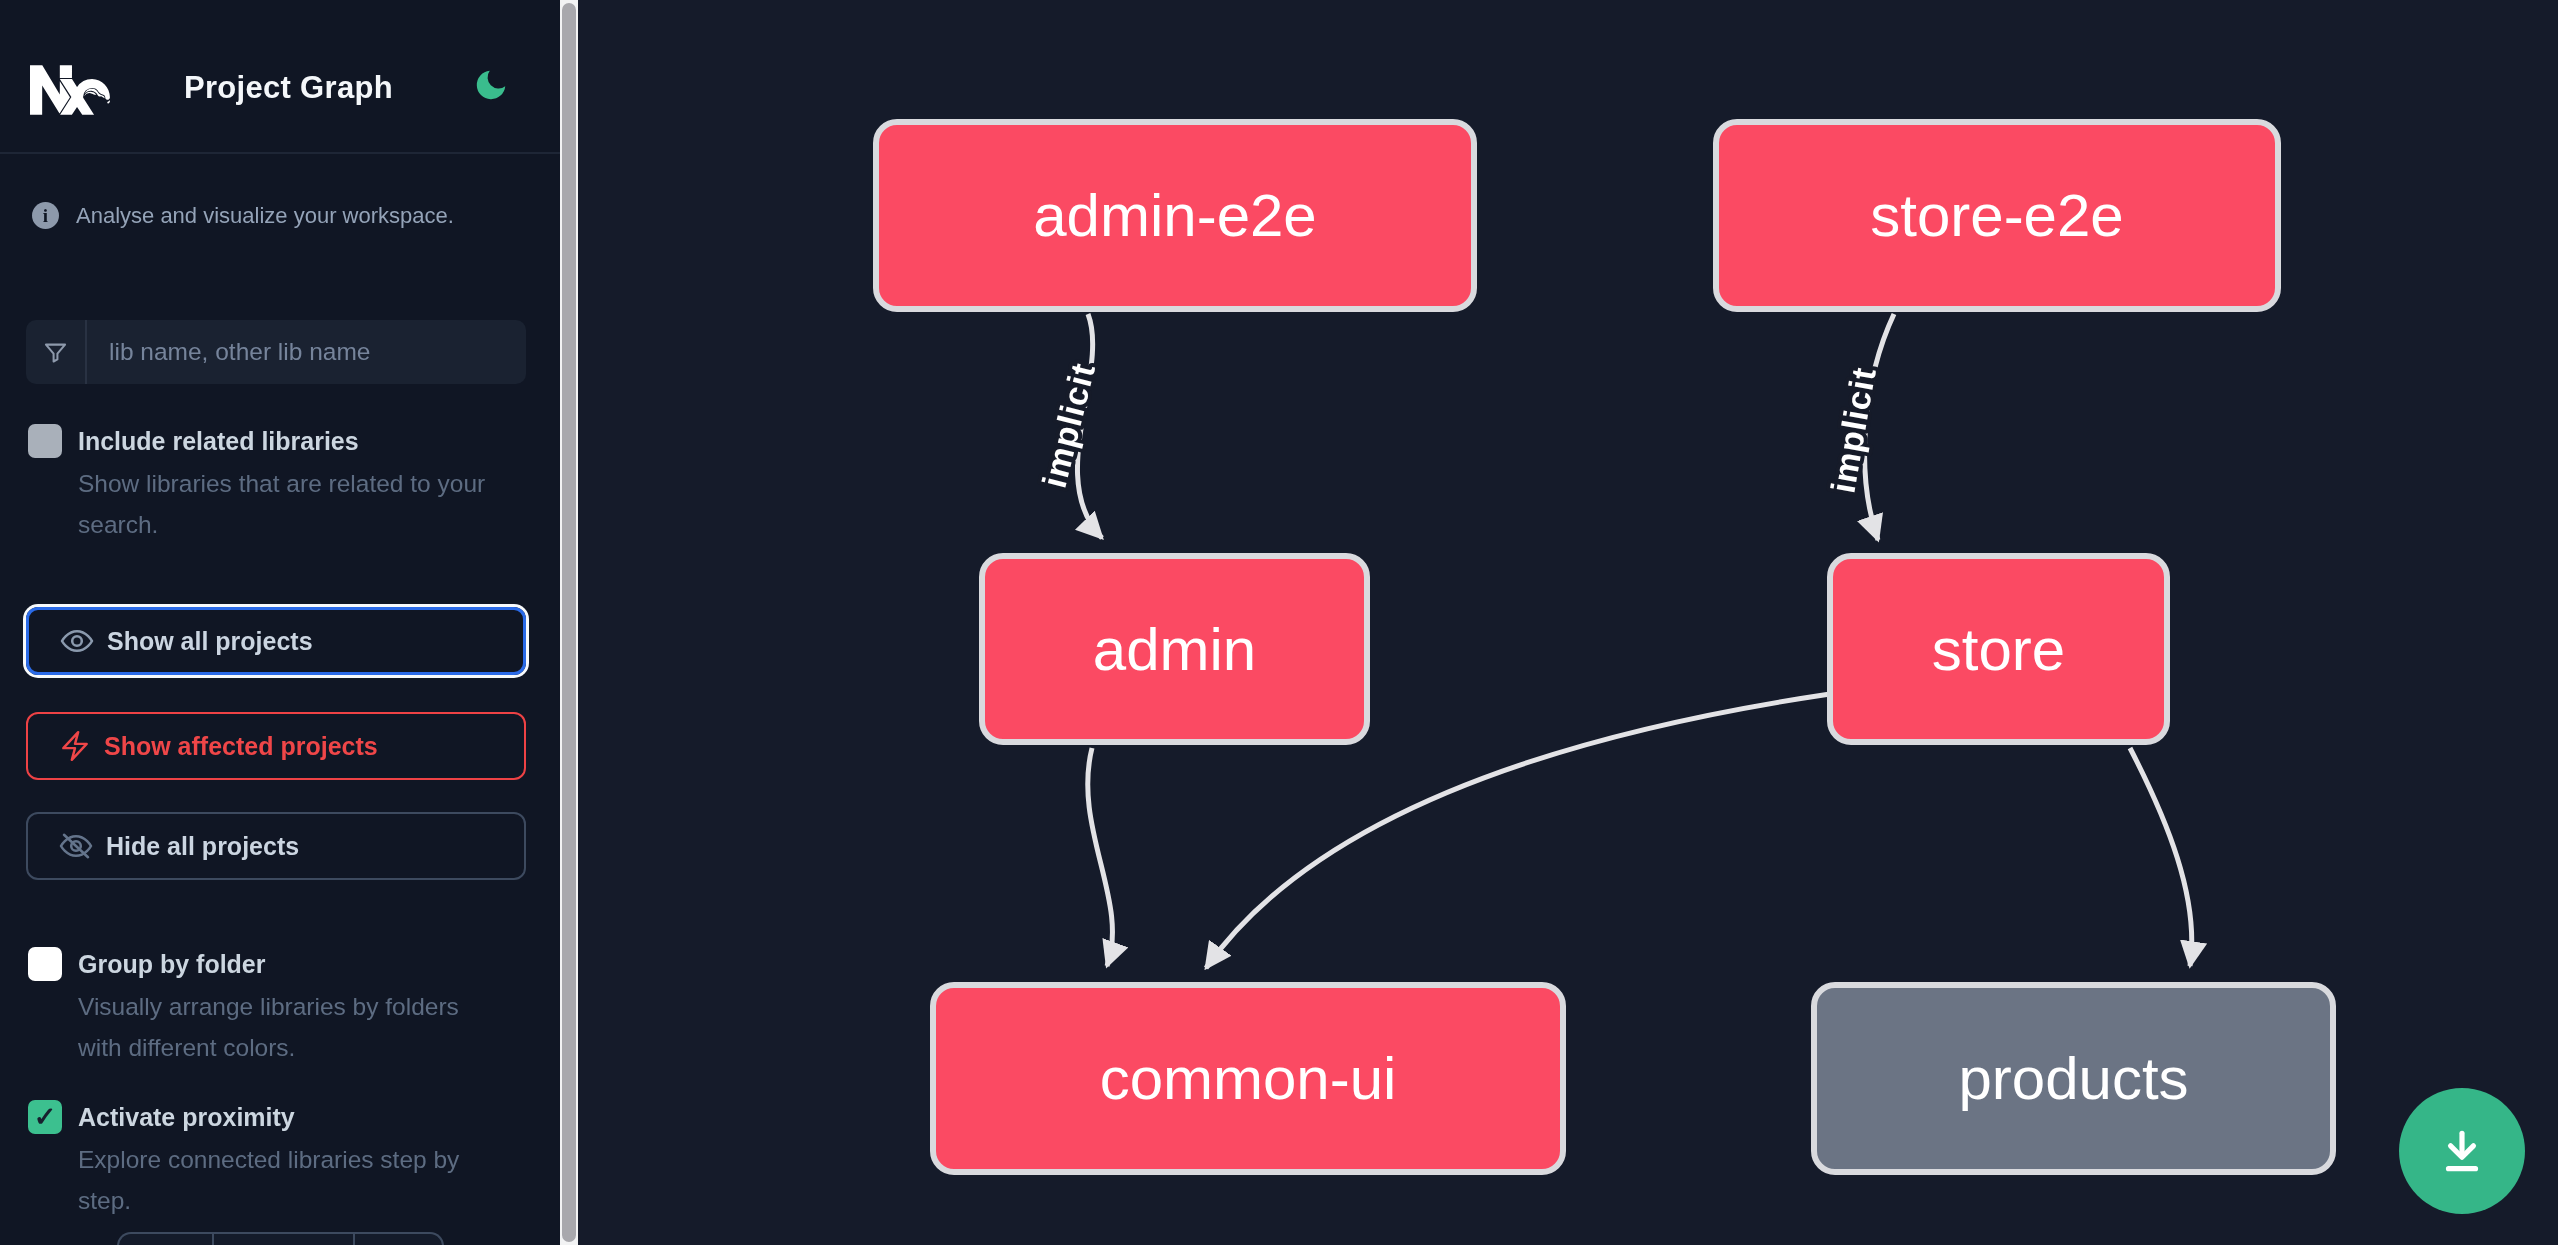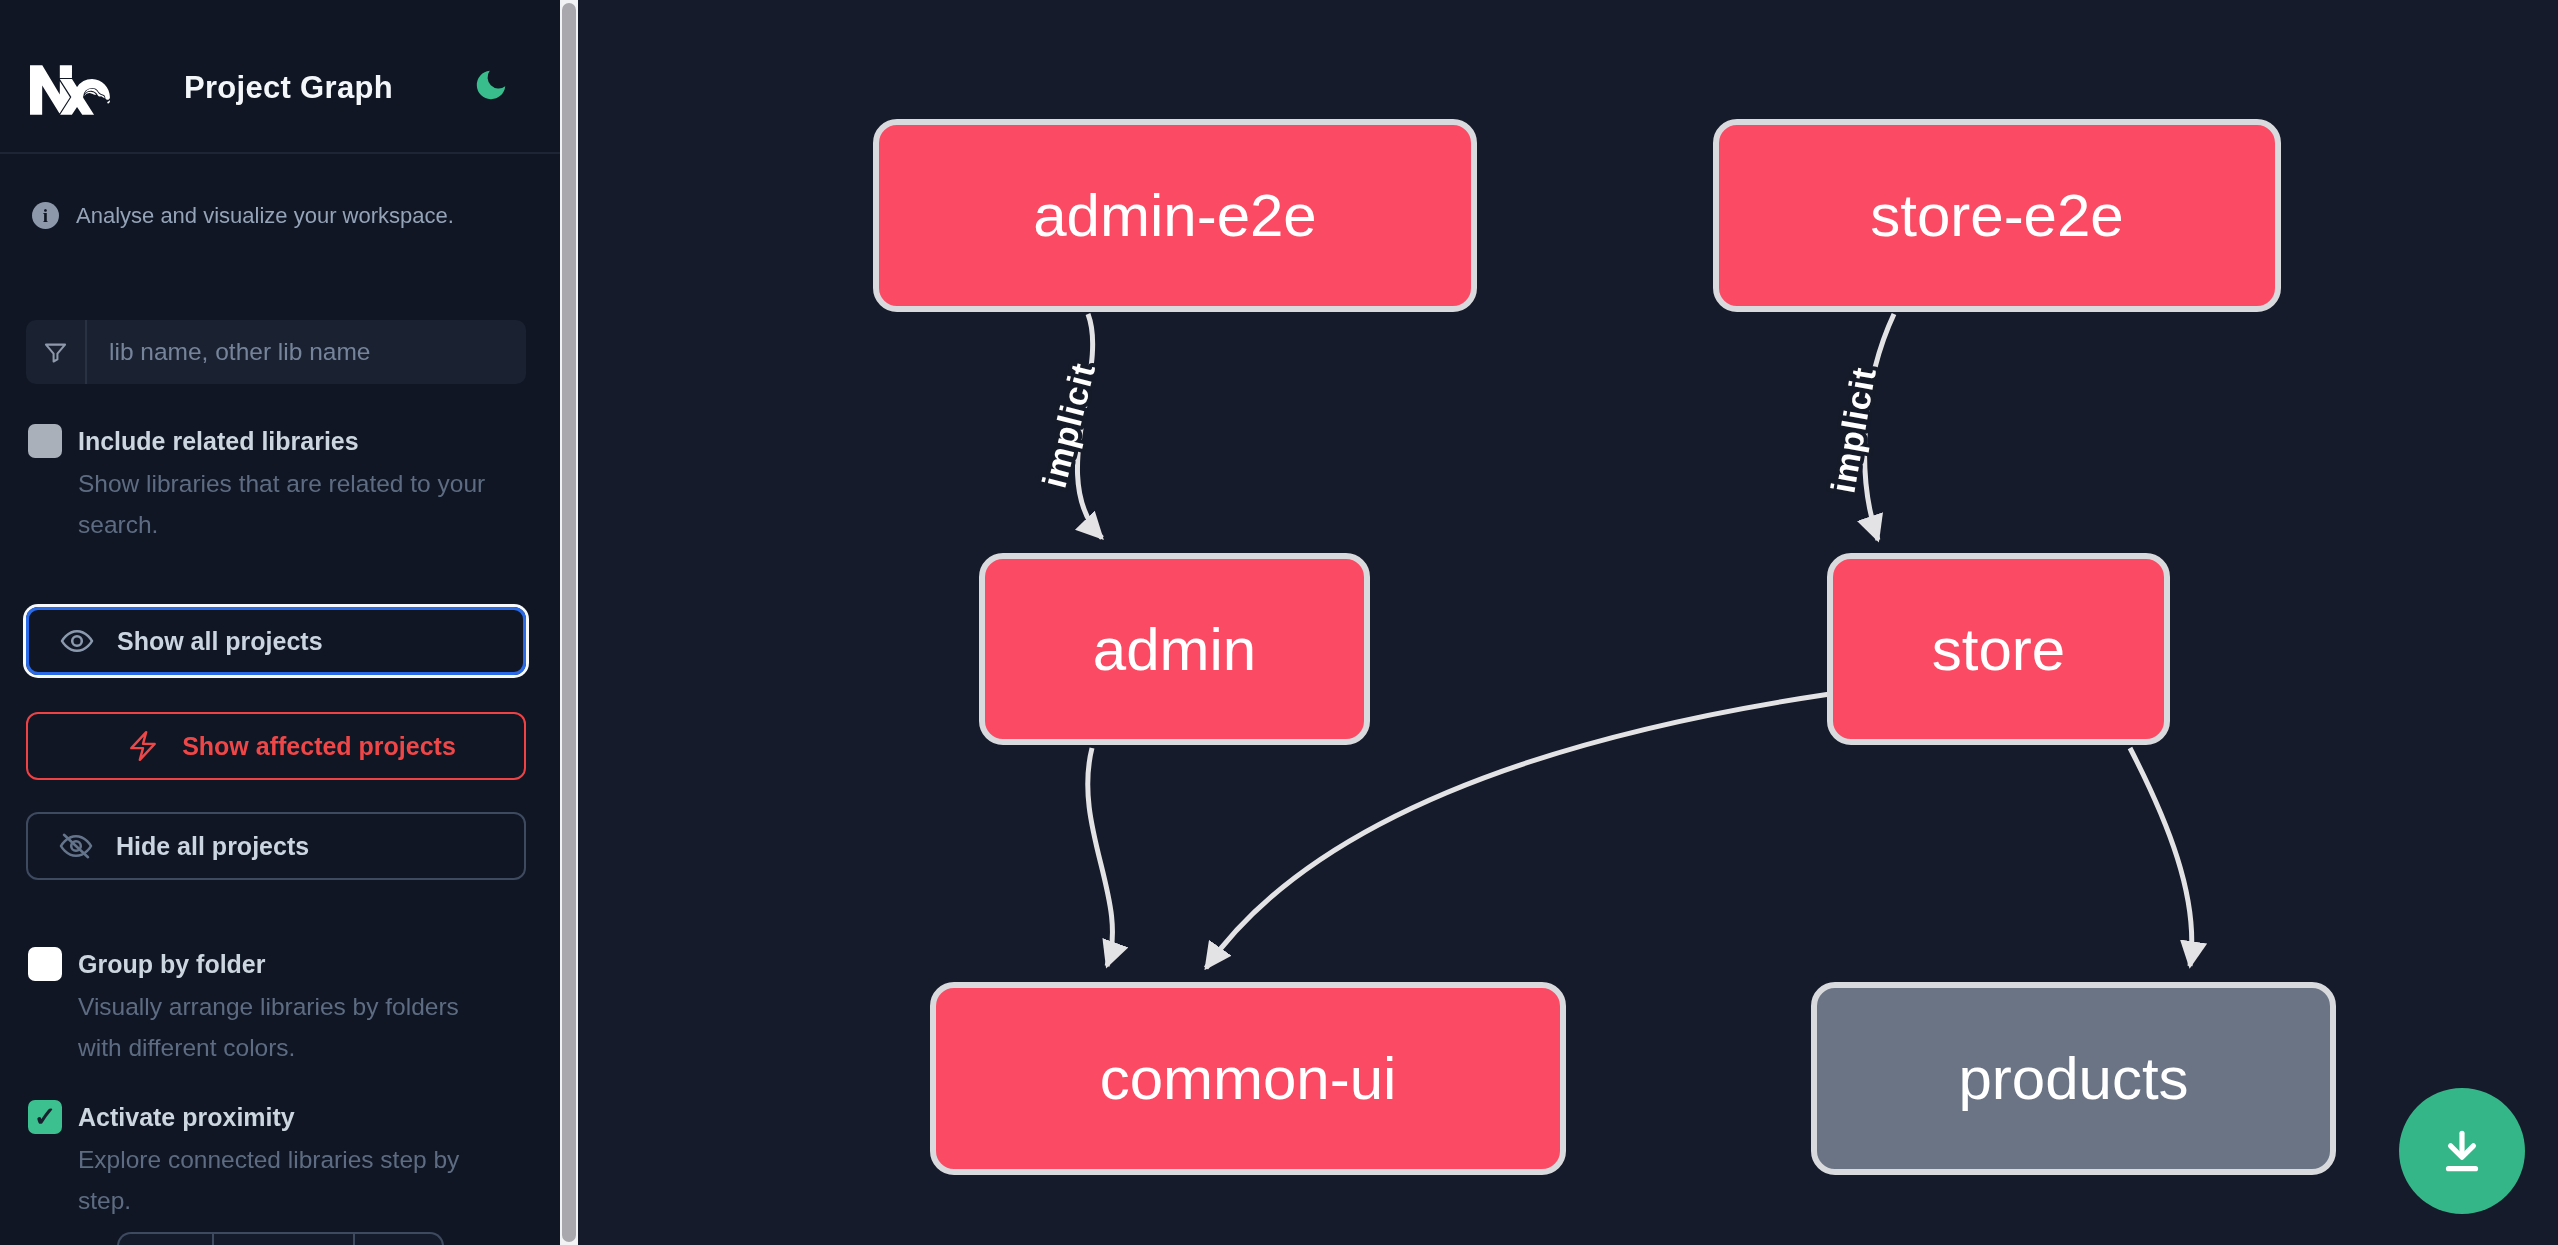--- a/index.html
+++ b/index.html
@@ -31,24 +31,24 @@
   .opt-group{top:946px;}
   .opt-prox{top:1099px;}
   .cbox{position:absolute;left:0;top:1px;width:34px;height:34px;border-radius:7px;
     display:flex;align-items:center;justify-content:center;}
   .cb-gray{background:#a9b0ba;}
   .cb-white{background:#ffffff;}
   .cb-green{background:#3cc08f;color:#17202e;font-size:27px;font-weight:700;}
   .opt-label{margin-left:50px;font-size:25px;font-weight:700;color:#ccd6e0;line-height:36px;}
   .opt-desc{margin-left:50px;margin-top:4px;font-size:24.5px;color:#5d6c82;line-height:41px;width:430px;}
   .side-btn{position:absolute;left:26px;width:500px;height:68px;border-radius:12px;
-    display:flex;align-items:center;gap:22px;padding:0 0 0 30px;box-sizing:border-box;
+    display:flex;align-items:center;gap:12px;padding:0 0 0 30px;box-sizing:border-box;
     background:transparent;font-family:inherit;font-size:25px;font-weight:600;cursor:pointer;}
   .btn-show-all{top:607px;border:3px solid #2b6be8;box-shadow:0 0 0 3px #f8fafc;color:#cbd5e1;}
-  .btn-affected{top:712px;border:2px solid #ee4245;color:#ef4648;justify-content:center;}
+  .btn-affected{top:712px;border:2px solid #ee4245;color:#ef4648;}
   .btn-hide{top:812px;border:2px solid #3d4a5f;color:#cbd5e1;}
   .side-btn svg{flex:0 0 auto;}
   .seg-control{position:absolute;left:117px;top:1232px;width:327px;height:22px;display:flex;
     border:2px solid #3d4a5f;border-bottom:none;border-radius:14px 14px 0 0;background:#141b2a;box-sizing:border-box;}
   .seg-control .seg{height:100%;box-sizing:border-box;}
   .seg-control .seg:nth-child(1){width:95px;border-right:2px solid #3d4a5f;}
   .seg-control .seg:nth-child(2){width:141px;border-right:2px solid #3d4a5f;}
   .seg-control .seg:nth-child(3){flex:1;}
   
   .canvas{position:absolute;left:578px;top:0;width:1980px;height:1245px;background:#151b2a;}

